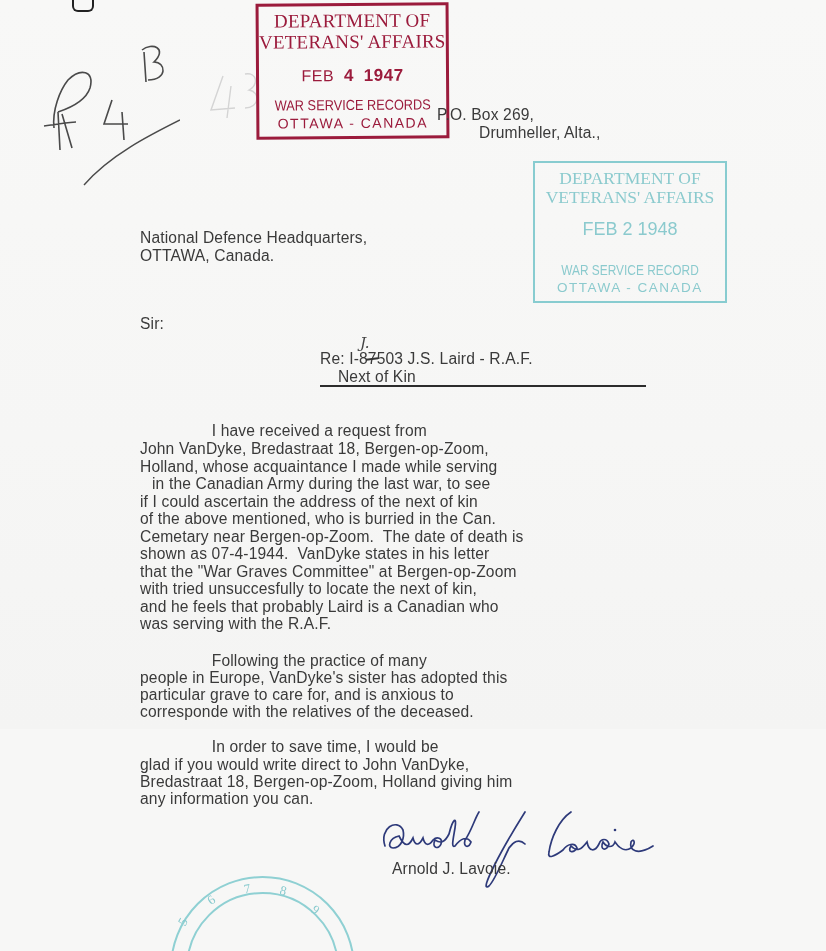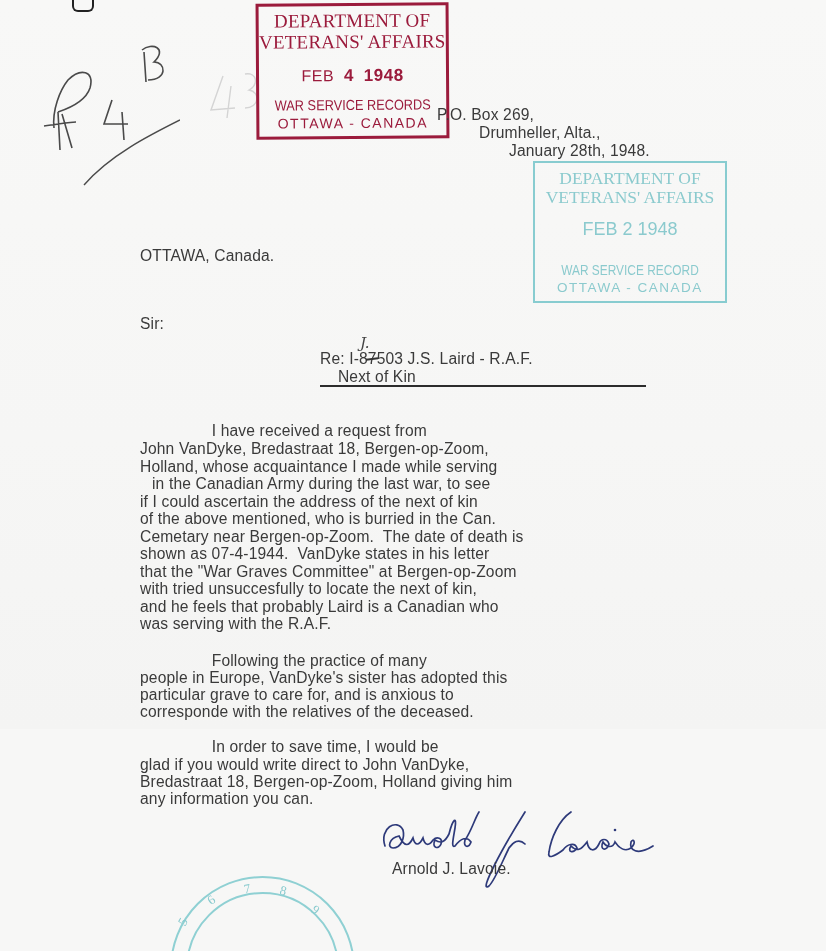--- a/index.html
+++ b/index.html
@@ -175,38 +175,38 @@
   <svg style="position:absolute;left:205px;top:68px" width="60" height="55" viewBox="0 0 60 55">
     <path d="M18 8 L 6 42 L 30 40 M 26 18 L 22 50 M 40 6 C 52 4, 54 16, 44 22 C 56 24, 54 40, 40 40" fill="none" stroke="#d4d4d4" stroke-width="1.4"></path>
   </svg>
 
   <div class="stamp-red">
     <div class="l1">DEPARTMENT OF</div>
     <div class="l2">VETERANS' AFFAIRS</div>
     <div class="date">
       <span>FEB</span>
       &nbsp;<b>4</b>&nbsp;
-      <b>1948</b>
+      <b>1947</b>
     </div>
     <div class="l4">WAR SERVICE RECORDS</div>
     <div class="l5">OTTAWA - CANADA</div>
   </div>
 
   <div class="typed" style="left:437px;top:106px">P.O. Box 269,</div>
   <div class="typed" style="left:479px;top:124px">Drumheller, Alta.,</div>
-  <div class="typed" style="left:509px;top:142px">January 28th, 1948.</div>
 
   <div class="stamp-teal">
     <div class="l1">DEPARTMENT OF</div>
     <div class="l2">VETERANS' AFFAIRS</div>
     <div class="date">FEB 2 1948</div>
     <div class="l4">WAR SERVICE RECORD</div>
     <div class="l5">OTTAWA - CANADA</div>
   </div>
 
+  <div class="typed" style="left:140px;top:229px">National Defence Headquarters,</div>
   <div class="typed" style="left:140px;top:247px">OTTAWA, Canada.</div>
 
   <div class="typed" style="left:140px;top:315px">Sir:</div>
 
   <div class="correction">J.</div>
   <div class="typed" style="left:320px;top:350px">Re: I-87503 J.S. Laird - R.A.F.</div>
   <div class="strike-I"></div>
   <div class="typed" style="left:320px;top:368px">    Next of Kin</div>
   <div class="underline-re"></div>
 

